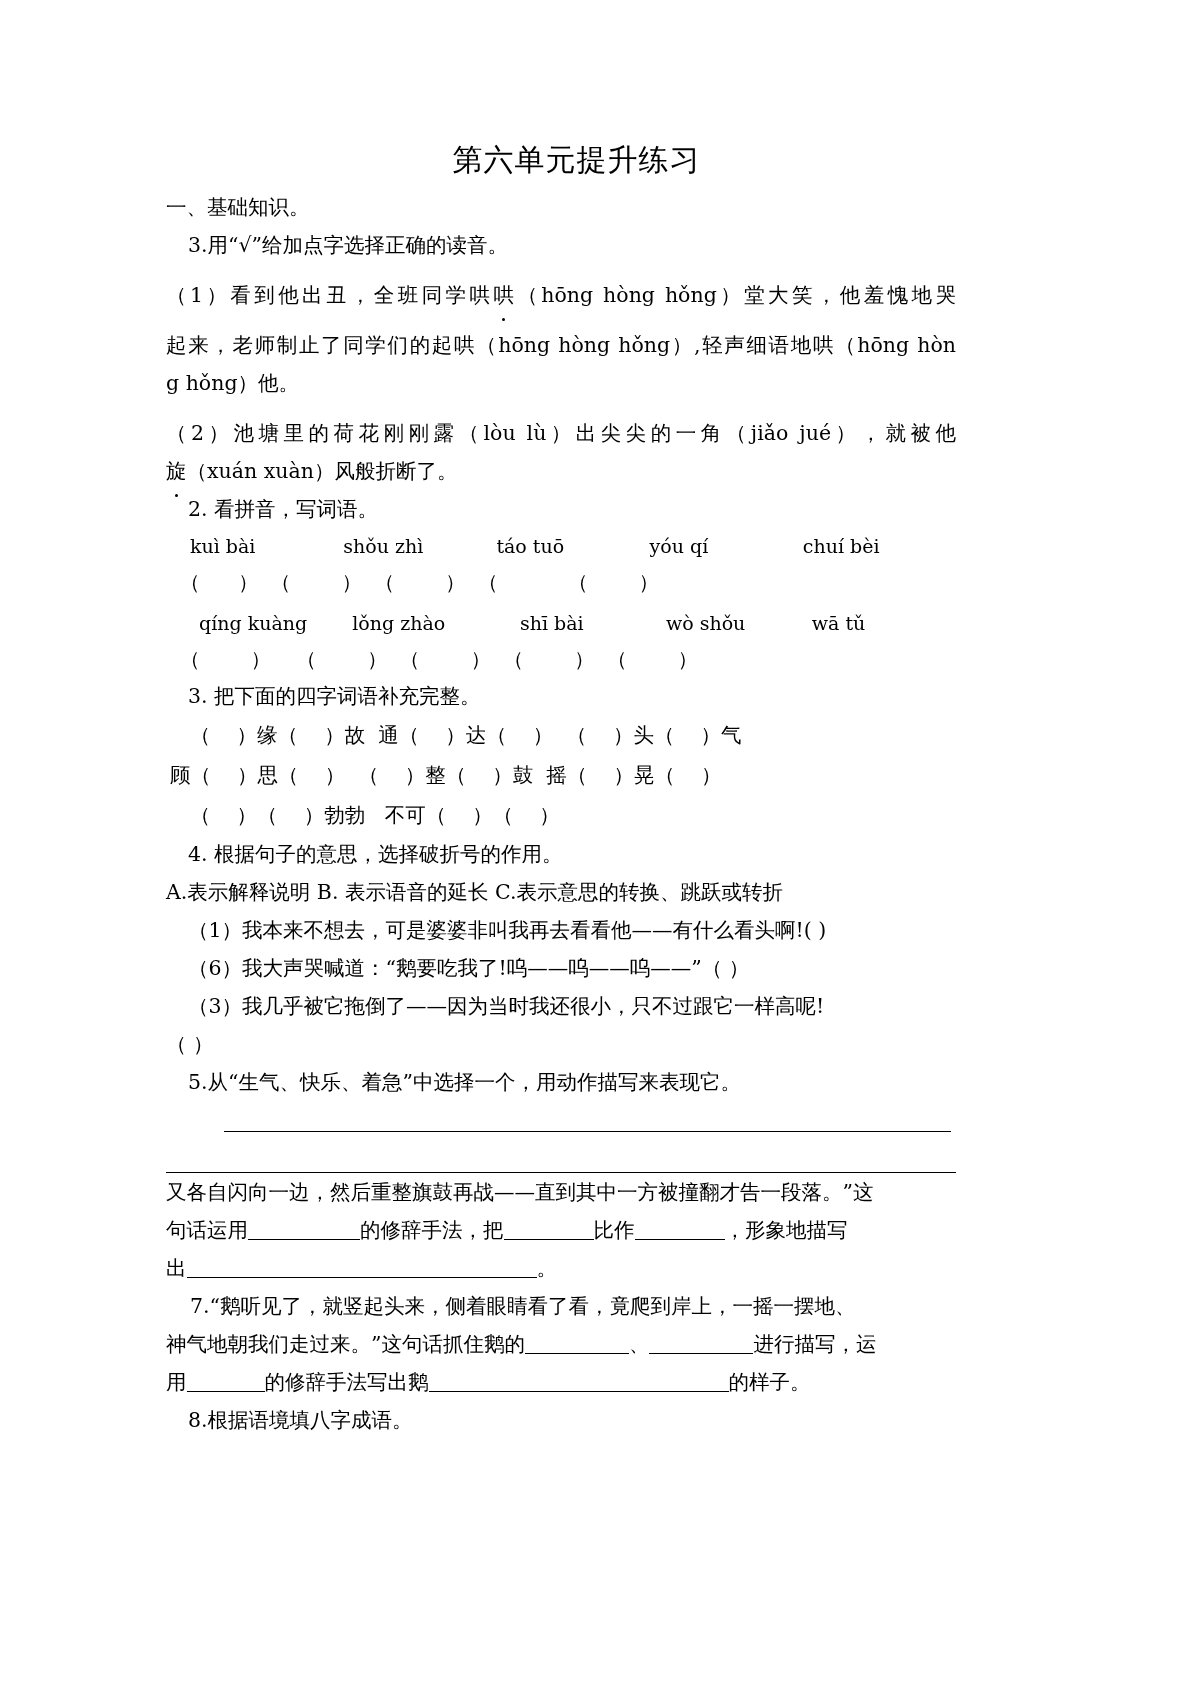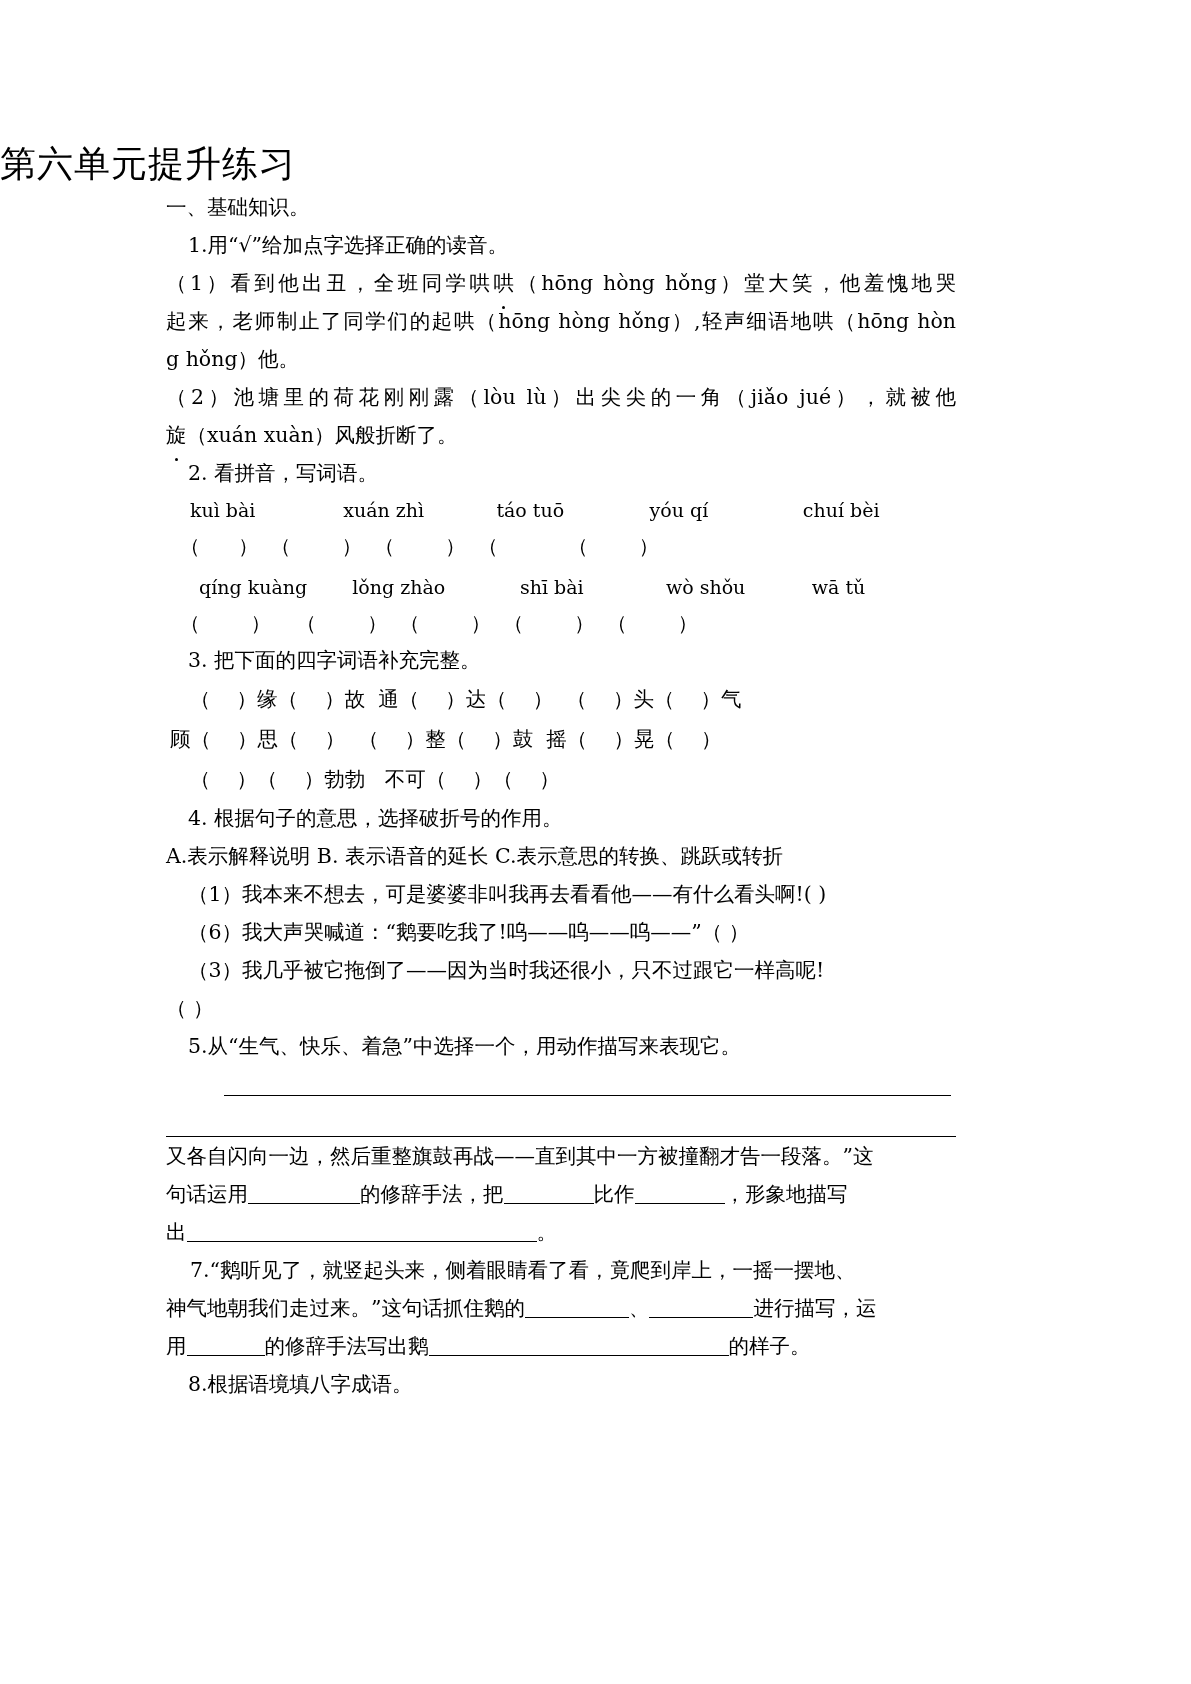--- a/index.html
+++ b/index.html
@@ -15,42 +15,43 @@
     background: #ffffff;
     font-family: "DejaVu Serif", "Liberation Serif", serif;
     color: #000000;
     overflow: hidden;
   }
   .doc-title {
     position: absolute;
     left: 0;
     top: 140px;
     width: 1153px;
-    text-align: left;
-    font-size: 36px;
+    text-align: center;
+    font-size: 30px;
     letter-spacing: 1px;
     font-family: "DejaVu Sans", "Liberation Sans", sans-serif;
     font-weight: normal;
   }
   .body-area {
     position: absolute;
     left: 166px;
     top: 188px;
     width: 790px;
   }
   .line {
     font-size: 20.5px;
     line-height: 38px;
     white-space: nowrap;
     letter-spacing: 0px;
   }
   .line.justify {
     white-space: normal;
     text-align: justify;
     text-align-last: justify;
+    margin-top: 12px;
   }
   .ind1 { padding-left: 22px; }
   .gap-sm { height: 5px; }
 
   
   .dotted {
     position: relative;
     display: inline-block;
   }
   .dotted::after {
@@ -121,37 +122,37 @@
 <body>
 
 <div class="page">
 
   <div class="doc-title">第六单元提升练习</div>
 
   <div class="body-area">
 
     <div class="line">一、基础知识。</div>
 
-    <div class="line ind1">1.用“√”给加点字选择正确的读音。</div>
+    <div class="line ind1">3.用“√”给加点字选择正确的读音。</div>
 
     <div class="line justify"><span>（1）看到他出丑，全班同学哄</span><span class="dotted">哄</span><span>（hōng  hòng  hǒng）堂大笑，他羞愧地哭</span></div>
 
     <div class="line justify"><span>起来，老师制止了同学们的起哄</span><span>（hōng  hòng  hǒng）,轻声细语地哄</span><span>（hōng  hòn</span></div>
 
     <div class="line">g  hǒng）他。</div>
 
     <div class="line justify"><span>（2）池塘里的荷花刚刚露</span><span>（lòu  lù）出尖尖的一角</span><span>（jiǎo  jué），就被他</span></div>
 
     <div class="line"><span class="dotted">旋</span><span>（xuán  xuàn）风般折断了。</span></div>
 
     <div class="line ind1">2. 看拼音，写词语。</div>
 
     <div class="grid-row r1" style="padding-left:24px;">
       <span class="cell">kuì bài</span>
-      <span class="cell">xuán zhì</span>
+      <span class="cell">shǒu zhì</span>
       <span class="cell">táo tuō</span>
       <span class="cell">yóu qí</span>
       <span class="cell">chuí bèi</span>
     </div>
 
     <div class="brk" style="padding-left:14px;">（      ）  （        ）  （        ）  （           （        ）</div>
 
     <div class="gap-sm"></div>
 
     <div class="grid-row r2" style="padding-left:24px;">

